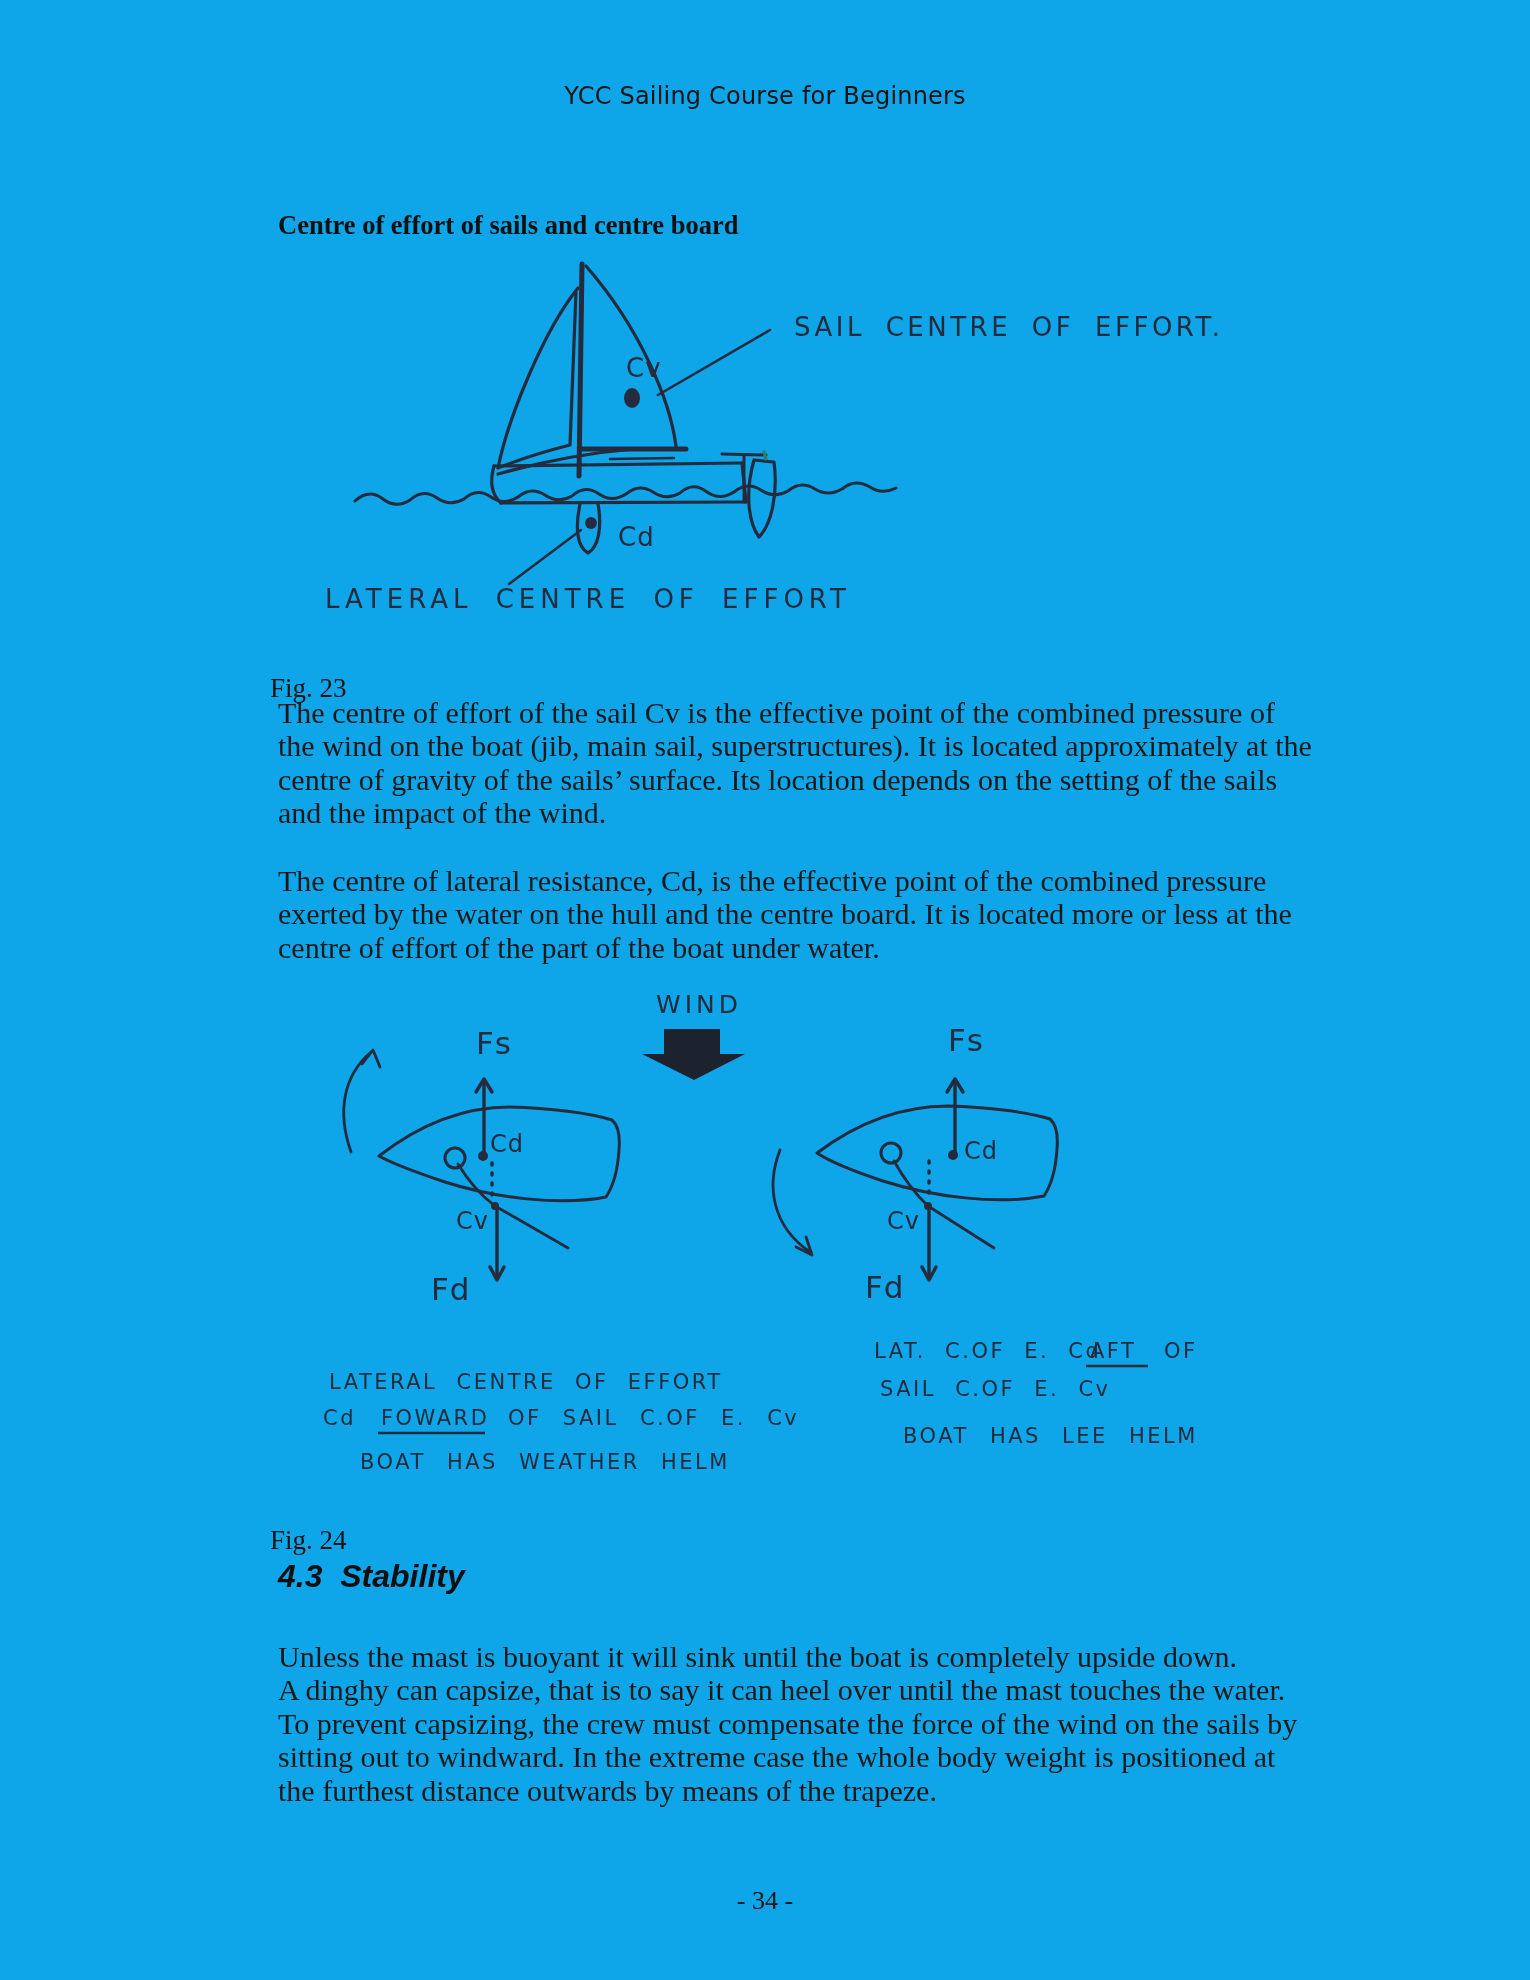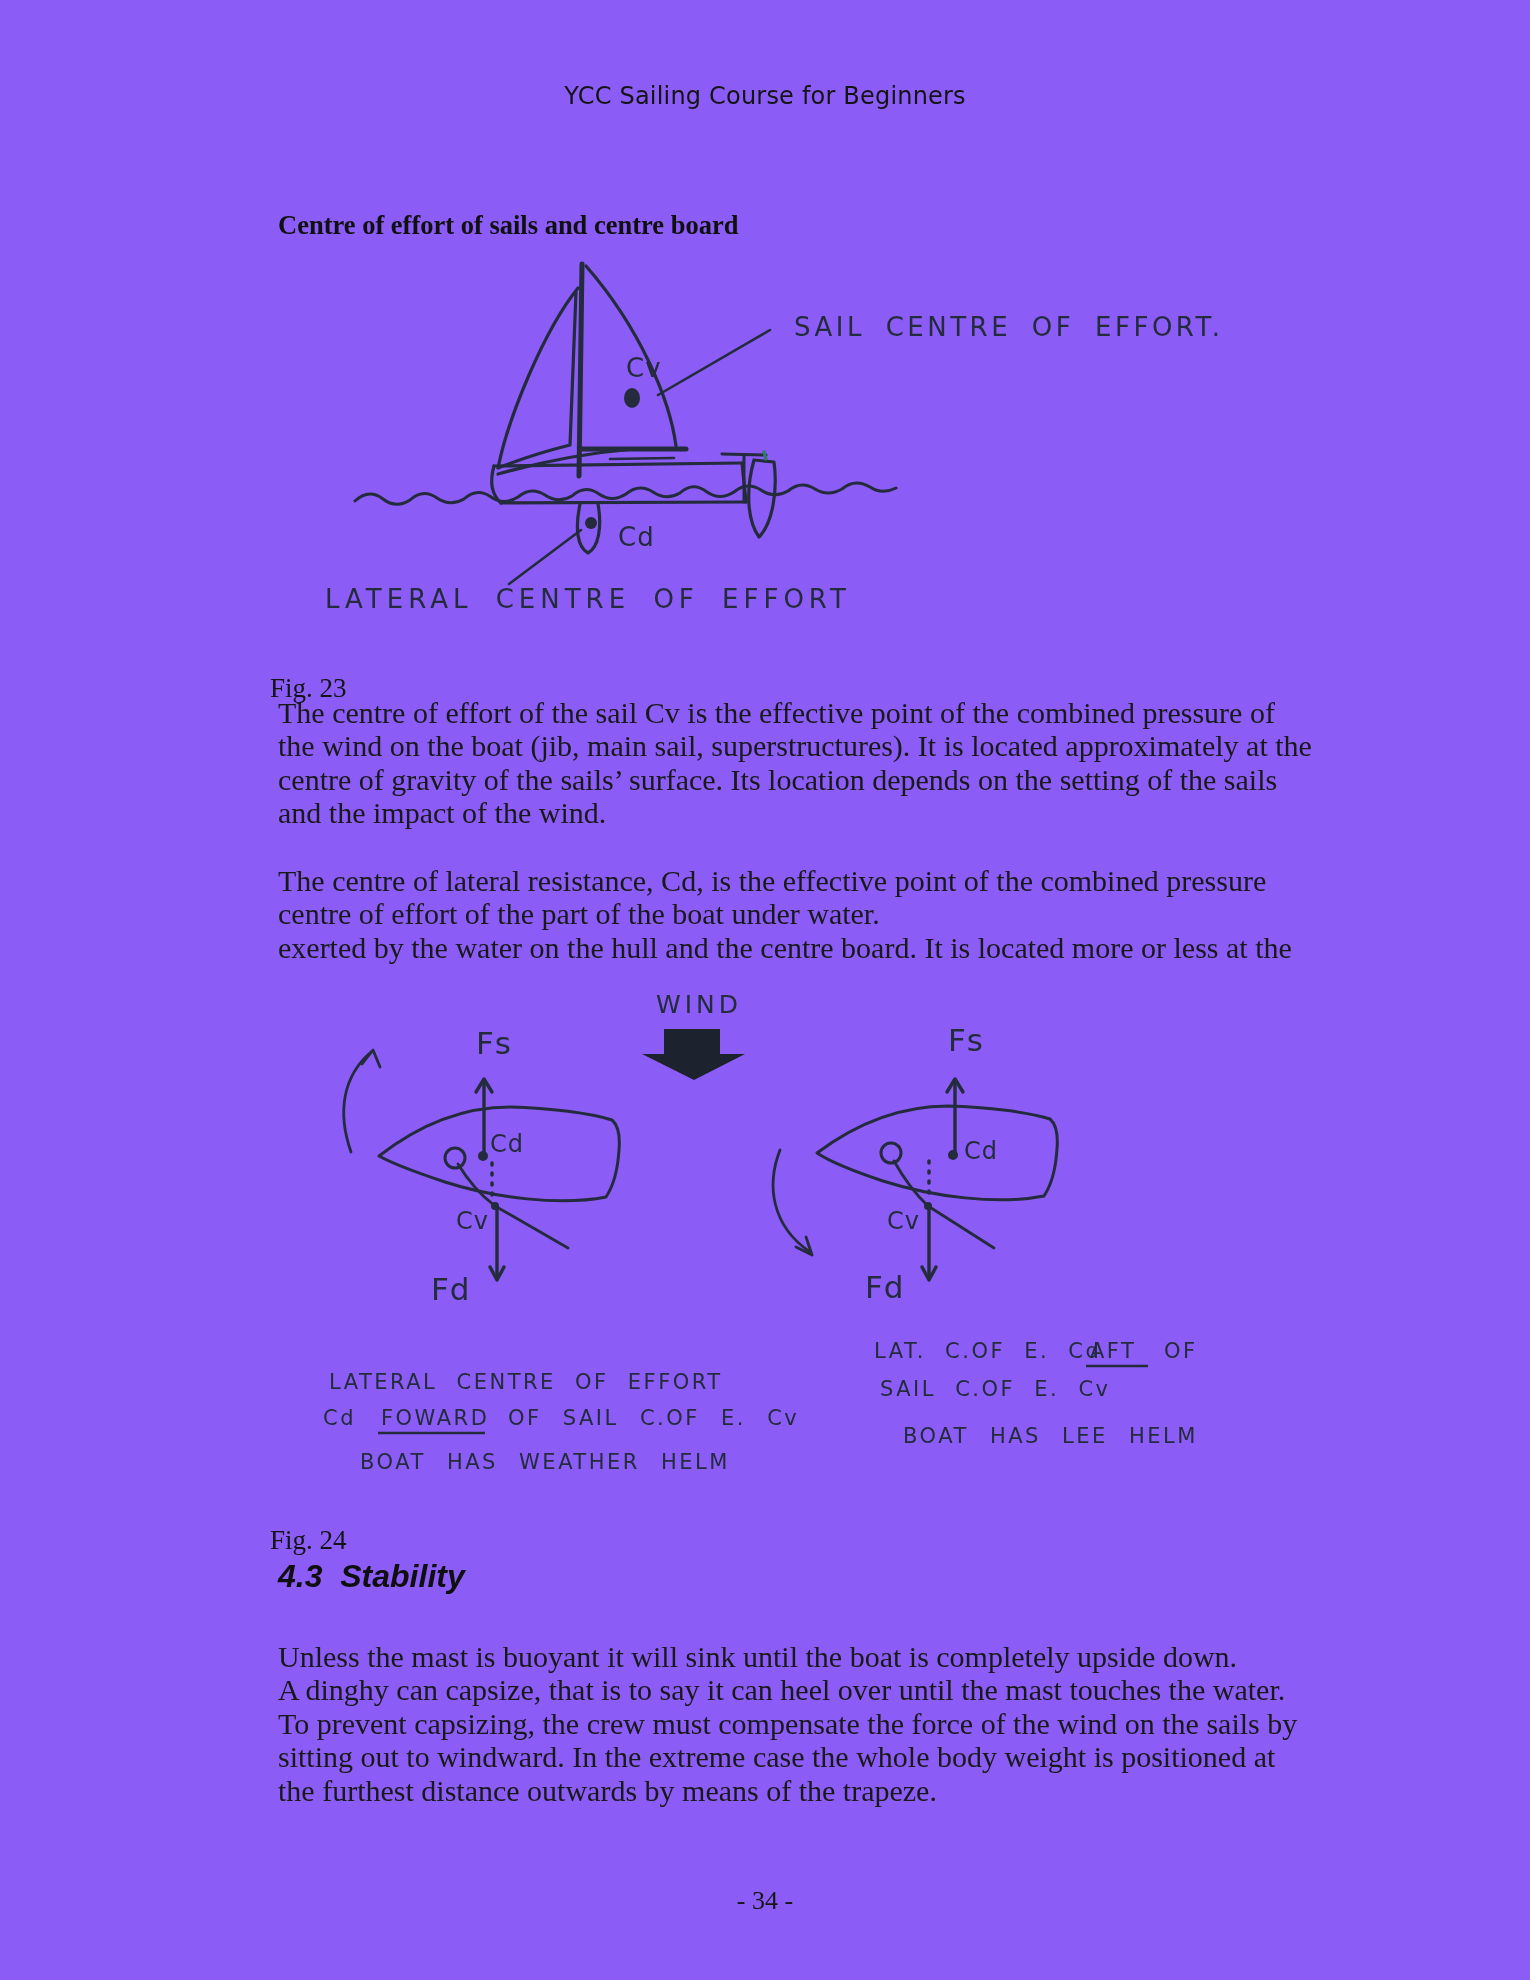--- a/index.html
+++ b/index.html
@@ -1,16 +1,16 @@
 <!DOCTYPE html>
 <html><head>
 <meta charset="utf-8">
 <style>
   html,body{margin:0;padding:0;background:#e8e8e8;}
-  .page{position:relative;width:1530px;height:1980px;background:#8b5cf6;overflow:hidden;
+  .page{position:relative;width:1530px;height:1980px;background:#0ea5e9;overflow:hidden;
         font-family:"Liberation Serif",serif;color:#1a1a1a;}
   .abs{position:absolute;}
   .header{top:82px;left:0;width:1530px;text-align:center;
           font-family:"DejaVu Sans",sans-serif;font-size:24px;color:#141414;letter-spacing:.2px;}
   .h-section{top:170px;left:278px;font-family:"Liberation Serif",serif;
              font-weight:bold;font-size:26.5px;color:#101010;margin-top:40px;}
   .para{left:278px;font-size:30px;line-height:33.4px;white-space:nowrap;color:#191919;}
   .caption{width:980px;left:270px;font-size:27px;color:#141414;margin-top:26px;}
   .h-sub{top:1558px;left:278px;font-family:"Liberation Sans",sans-serif;
          font-weight:bold;font-style:italic;font-size:32px;color:#0f0f0f;white-space:pre;}
@@ -88,22 +88,22 @@
 
   <div class="abs para" style="top:696px;">
     <div>The centre of effort of the sail Cv is the effective point of the combined pressure of</div>
     <div>the wind on the boat (jib, main sail, superstructures). It is located approximately at the</div>
     <div>centre of gravity of the sails’ surface. Its location depends on the setting of the sails</div>
     <div>and the impact of the wind.</div>
   </div>
 
   <div class="abs para" style="top:864px;">
     <div>The centre of lateral resistance, Cd, is the effective point of the combined pressure</div>
+    <div>exerted by the water on the hull and the centre board. It is located more or less at the</div>
     <div>centre of effort of the part of the boat under water.</div>
-    <div>exerted by the water on the hull and the centre board. It is located more or less at the</div>
   </div>
 
   <svg class="abs" style="top:980px;left:300px;" width="960" height="500" viewBox="0 0 960 500">
 
     <text x="356" y="33" style="font-size:25px;letter-spacing:4px;">WIND</text>
     <polygon fill="#1c222e" points="364,49 420,49 420,74 445,74 394,100 342,74 364,74"></polygon>
 
     <g class="ink" stroke-width="3">
       <path d="M51,172 C37,132 43,96 71,72" stroke-width="2.8"></path>
       <path d="M62,84 L73,70 L80,87" stroke-width="2.8"></path>

